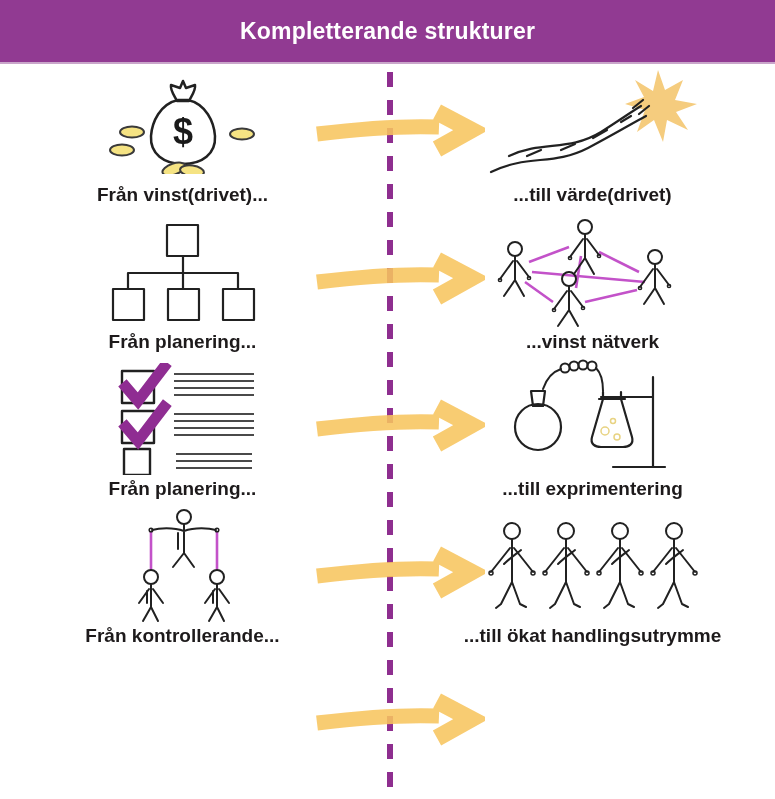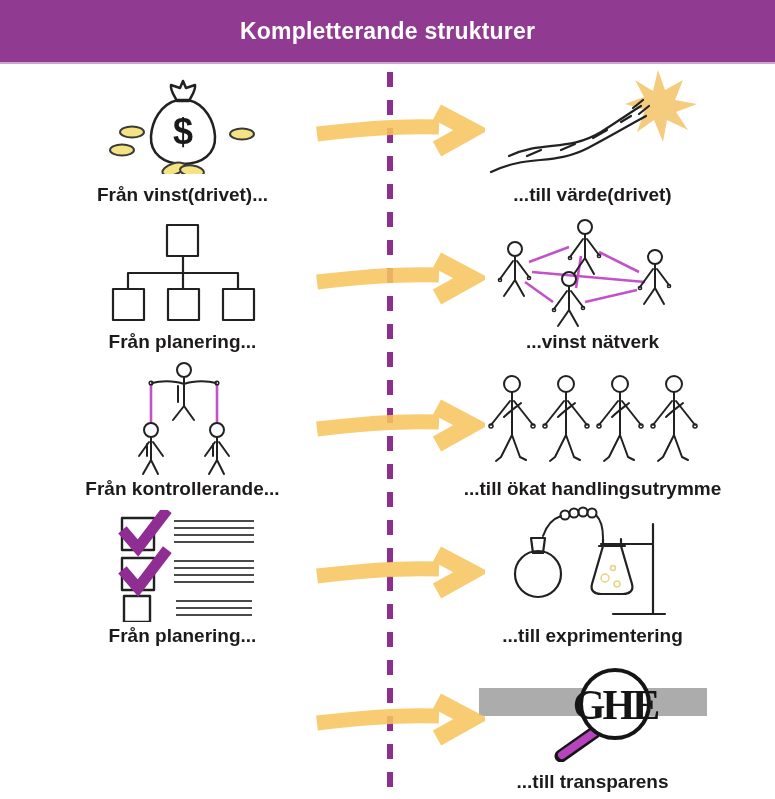--- a/index.html
+++ b/index.html
@@ -171,73 +171,20 @@
               <line x1="122" y1="38" x2="162" y2="58"></line>
               <line x1="108" y1="88" x2="160" y2="76"></line>
             </g>
             <use href="#nfig" transform="translate(38,62)"></use>
             <use href="#nfig" transform="translate(108,40)"></use>
             <use href="#nfig" transform="translate(92,92)"></use>
             <use href="#nfig" transform="translate(178,70)"></use>
           </svg>
         </div>
         <div class="row-label">...vinst nätverk</div>
-      </div>
-    </div>
-
-    <div class="row">
-      <div class="cell cell-left">
-        <div class="icon-box">
-          <svg width="152" height="114" viewBox="0 0 152 114">
-            <g stroke="#c352c9" stroke-width="2.6">
-              <line x1="44" y1="22" x2="44" y2="62"></line>
-              <line x1="110" y1="22" x2="110" y2="62"></line>
-            </g>
-            <circle class="ink" stroke-width="2" fill="#ffffff" cx="77" cy="8" r="7"></circle>
-            <path class="ink" stroke-width="2" d="M77,15 L77,44 M77,22 C66,18 52,19 45,21 M77,22 C88,18 102,19 109,21 M77,44 L66,58 M77,44 L87,58 M71,24 L71,40"></path>
-            <circle class="ink" stroke-width="1.5" cx="44" cy="21" r="1.8"></circle>
-            <circle class="ink" stroke-width="1.5" cx="110" cy="21" r="1.8"></circle>
-            <g>
-              <circle class="ink" stroke-width="2" fill="#ffffff" cx="44" cy="68" r="7"></circle>
-              <path class="ink" stroke-width="2" d="M44,75 L44,98 M42,80 L32,94 M46,80 L56,94 M44,98 L36,112 M44,98 L51,112 M40,82 L40,94"></path>
-            </g>
-            <g>
-              <circle class="ink" stroke-width="2" fill="#ffffff" cx="110" cy="68" r="7"></circle>
-              <path class="ink" stroke-width="2" d="M110,75 L110,98 M108,80 L98,94 M112,80 L122,94 M110,98 L102,112 M110,98 L117,112 M106,82 L106,94"></path>
-            </g>
-          </svg>
-        </div>
-        <div class="row-label">Från kontrollerande...</div>
-      </div>
-      <div class="arrow-wrap">
-        <svg width="174" height="54" viewBox="0 0 174 54">
-          <g opacity="0.88">
-            <path d="M6,31 Q80,22 128,24" stroke="#f8c55f" stroke-width="15" fill="none"></path>
-            <path d="M126,9 L160,27 L126,46" stroke="#f8c55f" stroke-width="17" fill="none"></path>
-          </g>
-        </svg>
-      </div>
-      <div class="cell cell-right">
-        <div class="icon-box">
-          <svg width="242" height="100" viewBox="0 0 242 100">
-            <defs>
-              <g id="hfig">
-                <circle class="ink" stroke-width="2" fill="#ffffff" cx="0" cy="9" r="8"></circle>
-                <path class="ink" stroke-width="2" d="M0,17 L0,60 M-2,26 L-21,50 M2,26 L21,50 M-8,42 C-2,36 4,32 9,28 M0,60 L-11,82 M0,60 L8,82 M-11,82 L-16,86 M8,82 L14,85"></path>
-                <circle class="ink" stroke-width="1.5" cx="-21" cy="51" r="2"></circle>
-                <circle class="ink" stroke-width="1.5" cx="21" cy="51" r="2"></circle>
-              </g>
-            </defs>
-            <use href="#hfig" transform="translate(40,6)"></use>
-            <use href="#hfig" transform="translate(94,6)"></use>
-            <use href="#hfig" transform="translate(148,6)"></use>
-            <use href="#hfig" transform="translate(202,6)"></use>
-          </svg>
-        </div>
-        <div class="row-label">...till ökat handlingsutrymme</div>
       </div>
     </div>
 
     <div class="row">
       <div class="cell cell-left">
         <div class="icon-box">
           <svg width="162" height="112" viewBox="0 0 162 112">
             <rect class="ink" stroke-width="2.4" fill="#ffffff" x="20" y="8" width="32" height="32"></rect>
             <rect class="ink" stroke-width="2.4" fill="#ffffff" x="20" y="48" width="32" height="32"></rect>
             <rect class="ink" stroke-width="2.4" fill="#ffffff" x="22" y="86" width="26" height="26"></rect>
@@ -280,36 +227,77 @@
             <circle class="ink" stroke-width="2" fill="#ffffff" cx="90" cy="6" r="4.5"></circle>
             <circle class="ink" stroke-width="2" fill="#ffffff" cx="99" cy="7" r="4.5"></circle>
             <path class="ink" stroke-width="2" d="M103,9 C108,14 110,24 110,32"></path>
           </svg>
         </div>
         <div class="row-label">...till exprimentering</div>
       </div>
     </div>
 
     <div class="row">
+      <div class="cell cell-left">
+        <div class="icon-box">
+          <svg width="152" height="114" viewBox="0 0 152 114">
+            <g stroke="#c352c9" stroke-width="2.6">
+              <line x1="44" y1="22" x2="44" y2="62"></line>
+              <line x1="110" y1="22" x2="110" y2="62"></line>
+            </g>
+            <circle class="ink" stroke-width="2" fill="#ffffff" cx="77" cy="8" r="7"></circle>
+            <path class="ink" stroke-width="2" d="M77,15 L77,44 M77,22 C66,18 52,19 45,21 M77,22 C88,18 102,19 109,21 M77,44 L66,58 M77,44 L87,58 M71,24 L71,40"></path>
+            <circle class="ink" stroke-width="1.5" cx="44" cy="21" r="1.8"></circle>
+            <circle class="ink" stroke-width="1.5" cx="110" cy="21" r="1.8"></circle>
+            <g>
+              <circle class="ink" stroke-width="2" fill="#ffffff" cx="44" cy="68" r="7"></circle>
+              <path class="ink" stroke-width="2" d="M44,75 L44,98 M42,80 L32,94 M46,80 L56,94 M44,98 L36,112 M44,98 L51,112 M40,82 L40,94"></path>
+            </g>
+            <g>
+              <circle class="ink" stroke-width="2" fill="#ffffff" cx="110" cy="68" r="7"></circle>
+              <path class="ink" stroke-width="2" d="M110,75 L110,98 M108,80 L98,94 M112,80 L122,94 M110,98 L102,112 M110,98 L117,112 M106,82 L106,94"></path>
+            </g>
+          </svg>
+        </div>
+        <div class="row-label">Från kontrollerande...</div>
+      </div>
       <div class="arrow-wrap">
         <svg width="174" height="54" viewBox="0 0 174 54">
           <g opacity="0.88">
             <path d="M6,31 Q80,22 128,24" stroke="#f8c55f" stroke-width="15" fill="none"></path>
             <path d="M126,9 L160,27 L126,46" stroke="#f8c55f" stroke-width="17" fill="none"></path>
           </g>
         </svg>
       </div>
       <div class="cell cell-right">
         <div class="icon-box">
-          <svg width="232" height="100" viewBox="0 0 232 100">
-            <rect x="2" y="26" width="228" height="28" fill="#acacac"></rect>
-            <path d="M118,70 L84,94" stroke="#151515" stroke-width="13" stroke-linecap="round"></path>
-            <path d="M118,70 L85,93" stroke="#b743bd" stroke-width="8" stroke-linecap="round"></path>
-            <circle cx="138" cy="42" r="34" fill="#ffffff" stroke="#151515" stroke-width="4"></circle>
-            <text x="138" y="57" font-family="'Liberation Serif', serif" font-size="42" font-weight="bold" fill="#151515" text-anchor="middle" letter-spacing="-3">GHE</text>
-          </svg>
-        </div>
-        <div class="row-label">...till transparens</div>
+          <svg width="242" height="100" viewBox="0 0 242 100">
+            <defs>
+              <g id="hfig">
+                <circle class="ink" stroke-width="2" fill="#ffffff" cx="0" cy="9" r="8"></circle>
+                <path class="ink" stroke-width="2" d="M0,17 L0,60 M-2,26 L-21,50 M2,26 L21,50 M-8,42 C-2,36 4,32 9,28 M0,60 L-11,82 M0,60 L8,82 M-11,82 L-16,86 M8,82 L14,85"></path>
+                <circle class="ink" stroke-width="1.5" cx="-21" cy="51" r="2"></circle>
+                <circle class="ink" stroke-width="1.5" cx="21" cy="51" r="2"></circle>
+              </g>
+            </defs>
+            <use href="#hfig" transform="translate(40,6)"></use>
+            <use href="#hfig" transform="translate(94,6)"></use>
+            <use href="#hfig" transform="translate(148,6)"></use>
+            <use href="#hfig" transform="translate(202,6)"></use>
+          </svg>
+        </div>
+        <div class="row-label">...till ökat handlingsutrymme</div>
+      </div>
+    </div>
+
+    <div class="row">
+      <div class="arrow-wrap">
+        <svg width="174" height="54" viewBox="0 0 174 54">
+          <g opacity="0.88">
+            <path d="M6,31 Q80,22 128,24" stroke="#f8c55f" stroke-width="15" fill="none"></path>
+            <path d="M126,9 L160,27 L126,46" stroke="#f8c55f" stroke-width="17" fill="none"></path>
+          </g>
+        </svg>
       </div>
     </div>
 
   </div>
 </div>
 
 </body></html>

